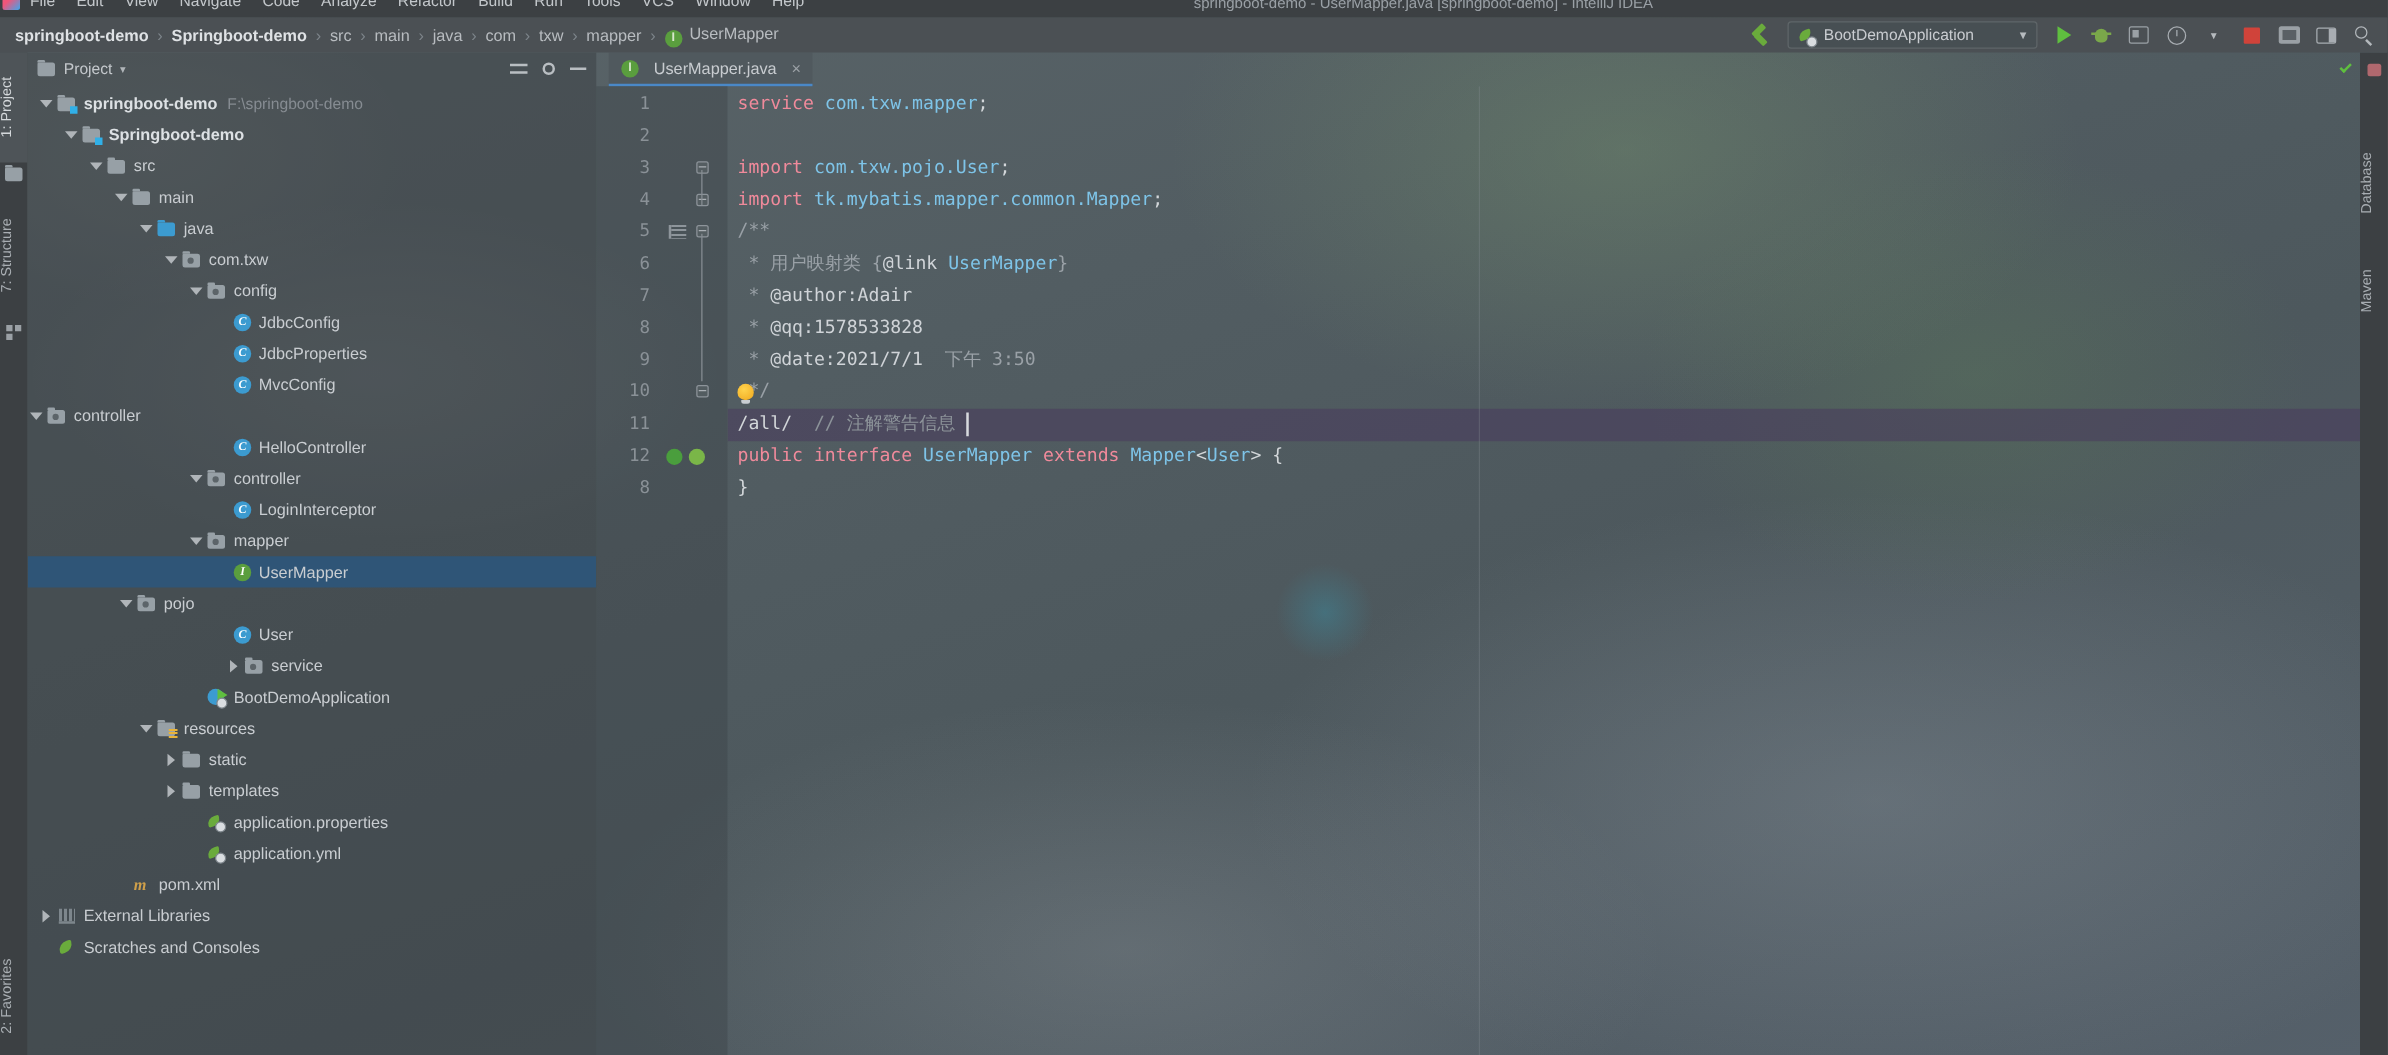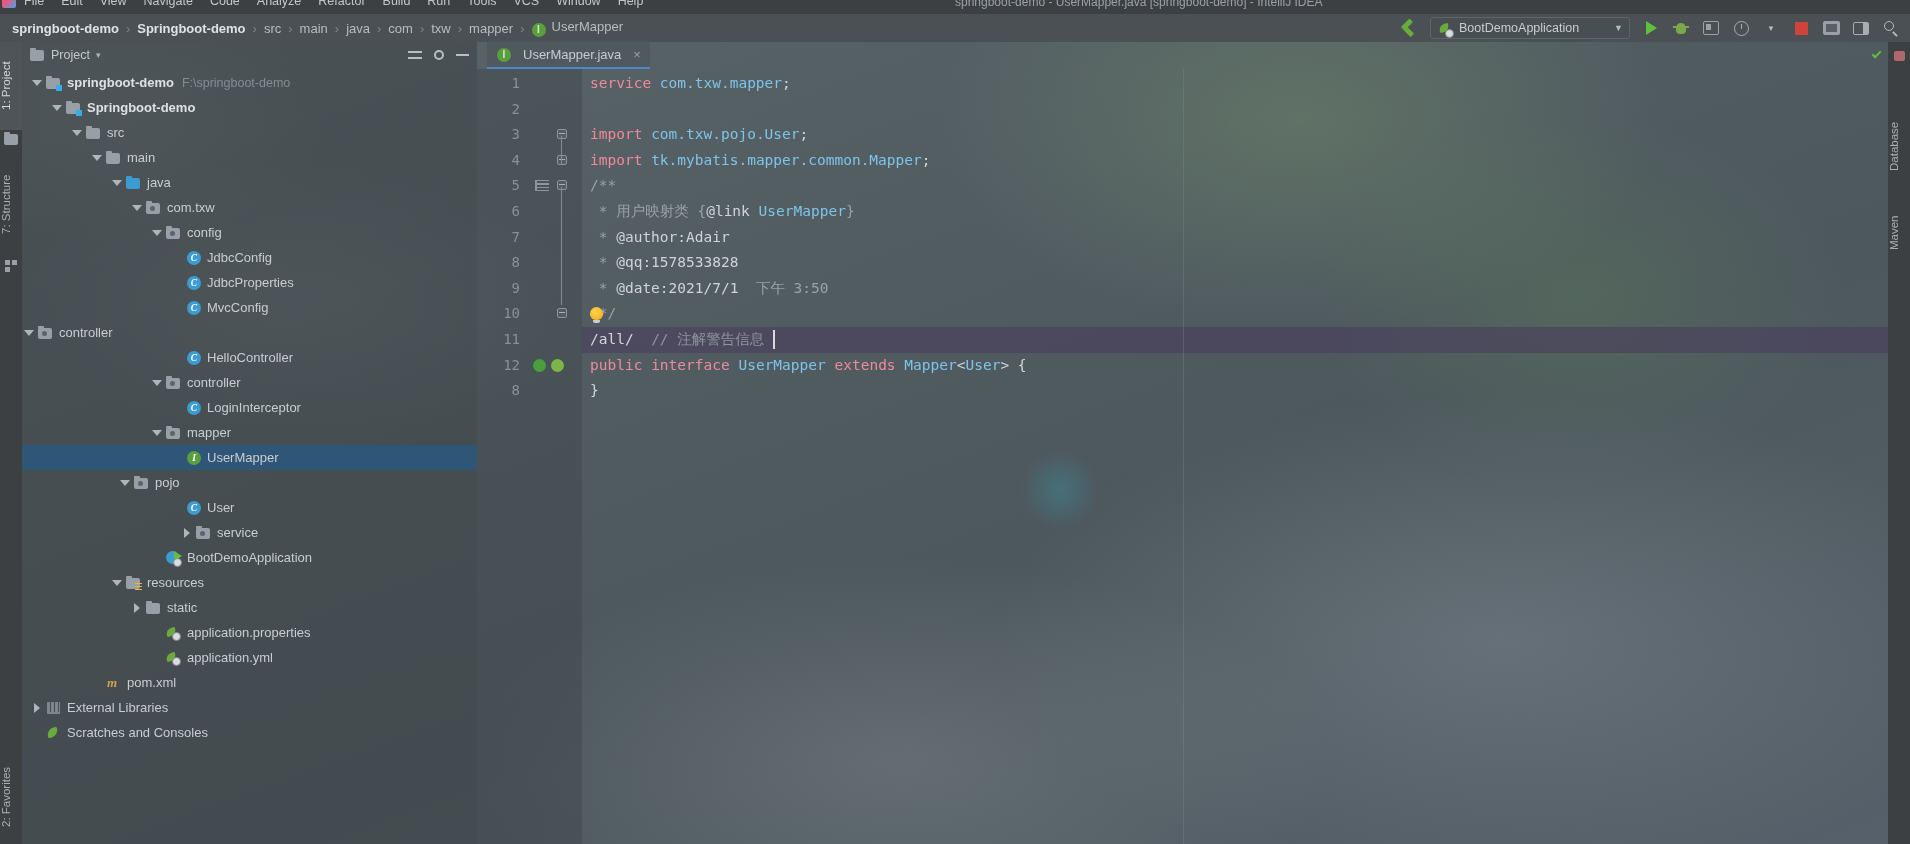--- a/index.html
+++ b/index.html
@@ -610,21 +610,21 @@
         </span>
         <span class="lbl">mapper</span>
       </div>
       <div class="row selected" style="padding-left: 148px;">
         <span class="arrow"></span>
         <span class="ico">
           <i class="cico" style="background:#5a9e3e">I</i>
         </span>
         <span class="lbl">UserMapper</span>
       </div>
-      <div class="row" style="padding-left: 96px;">
+      <div class="row" style="padding-left: 72px;">
         <span class="arrow down"></span>
         <span class="ico">
           <i class="fold"></i>
           <i class="pkg-dot"></i>
         </span>
         <span class="lbl">pojo</span>
       </div>
       <div class="row" style="padding-left: 148px;">
         <span class="arrow"></span>
         <span class="ico">
@@ -658,20 +658,27 @@
           <i class="res-lines"></i>
         </span>
         <span class="lbl">resources</span>
       </div>
       <div class="row" style="padding-left: 108px; text-align: right;">
         <span class="arrow right"></span>
         <span class="ico">
           <i class="fold"></i>
         </span>
         <span class="lbl">static</span>
+      </div>
+      <div class="row" style="padding-left: 108px;">
+        <span class="arrow right"></span>
+        <span class="ico">
+          <i class="fold"></i>
+        </span>
+        <span class="lbl">templates</span>
       </div>
       <div class="row" style="padding-left: 128px;">
         <span class="arrow"></span>
         <span class="ico">
           <i class="springico">
             <i class="leaf"></i>
             <i class="clock"></i>
           </i>
         </span>
         <span class="lbl">application.properties</span>

